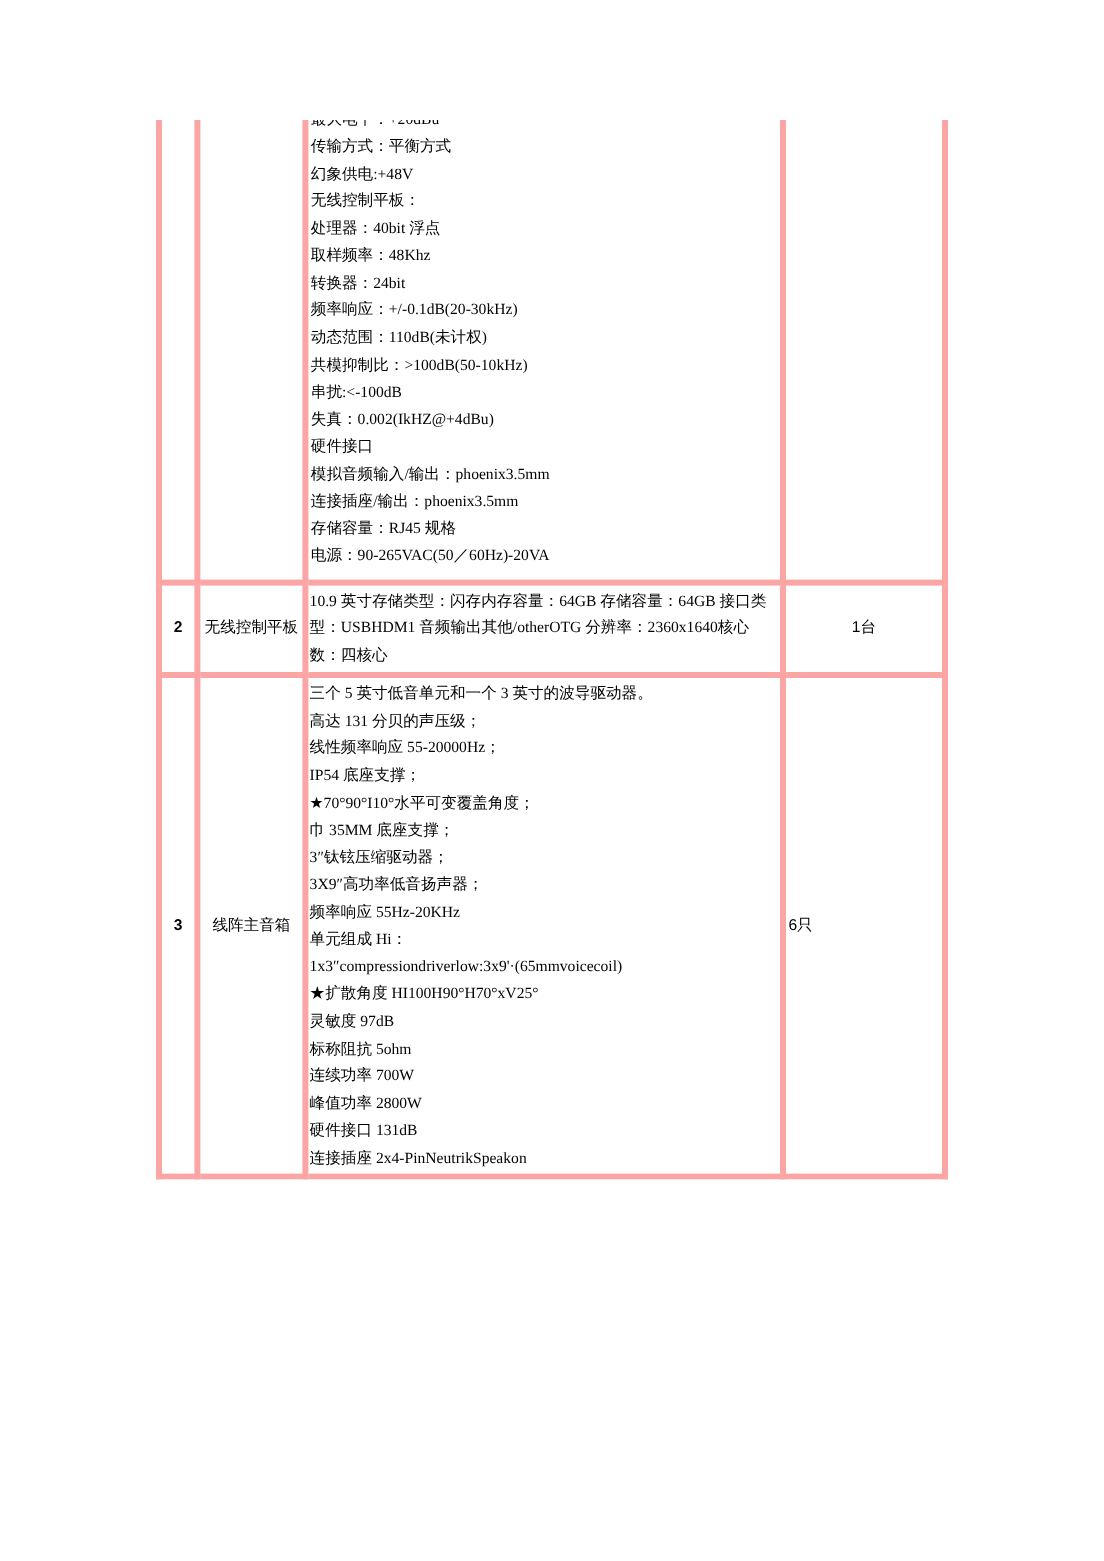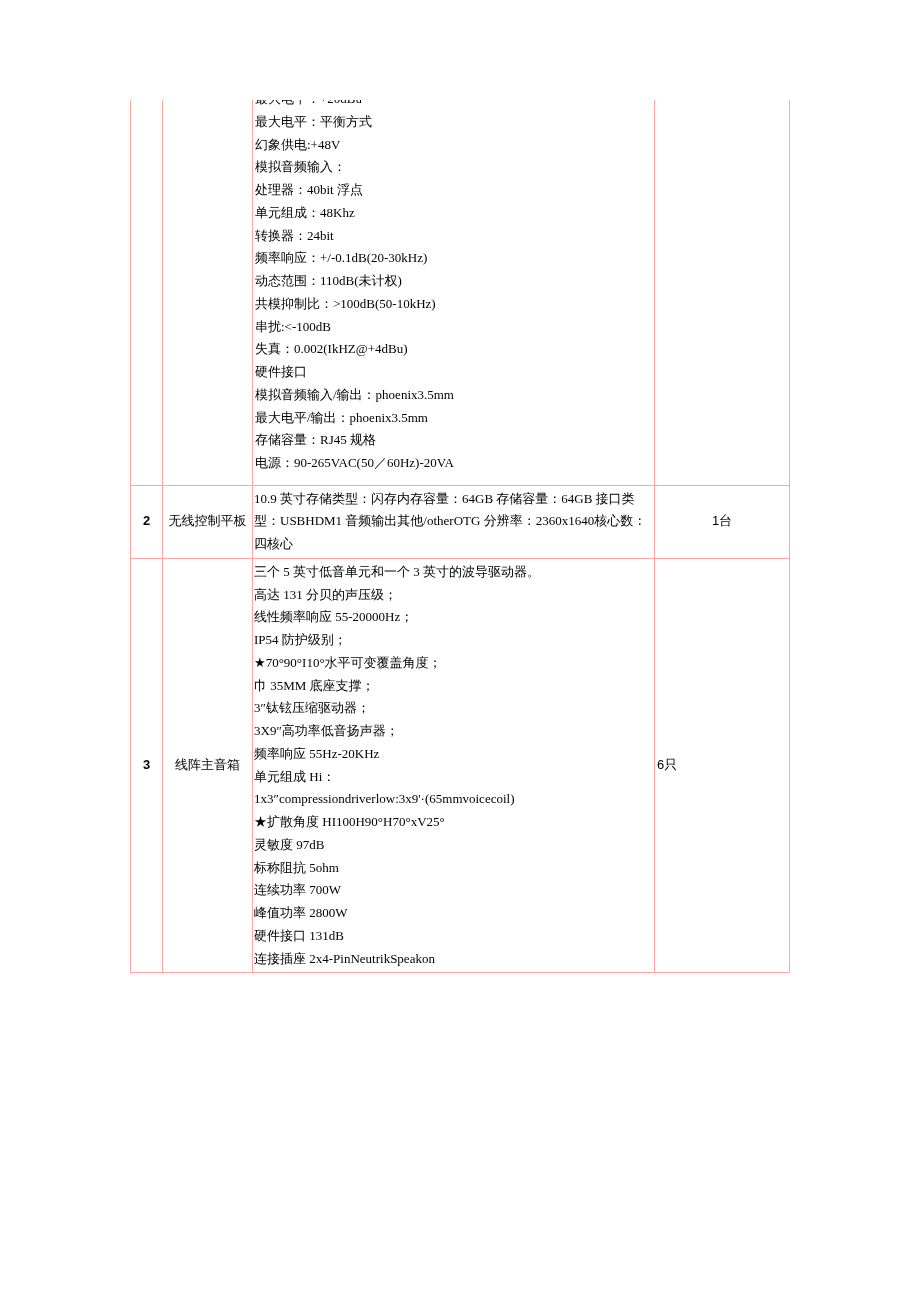--- a/index.html
+++ b/index.html
@@ -8,21 +8,21 @@
       font-family: SimSun, "宋体", serif;
       width: 920px;
       padding: 100px 130px 0 130px;
     }
     table {
       border-collapse: collapse;
       width: 100%;
       table-layout: fixed;
     }
     td {
-      border: 1px solid #fca5a5;
+      border: 5px solid #fca5a5;
       vertical-align: middle;
       padding: 4px 2px;
       font-size: 13px;
       line-height: 1.75;
       color: #000;
     }
     col.c1 { width: 32px; }
     col.c2 { width: 90px; }
     col.c3 { width: auto; }
     col.c4 { width: 135px; }
@@ -46,34 +46,34 @@
       <col class="c3">
       <col class="c4">
   </colgroup>
   <tbody>
     <tr class="clip-row">
       <td class="center num"></td>
       <td class="center"></td>
       <td class="spec-cell clip-cell">
         <div class="clip-inner" id="spec0">
             <span class="line">最大电平：+20dBu</span>
-            <span class="line">最大电平：平衡方式</span>
+            <span class="line">传输方式：平衡方式</span>
             <span class="line">幻象供电:+48V</span>
-            <span class="line">模拟音频输入：</span>
+            <span class="line">无线控制平板：</span>
             <span class="line">处理器：40bit 浮点</span>
-            <span class="line">单元组成：48Khz</span>
+            <span class="line">取样频率：48Khz</span>
             <span class="line">转换器：24bit</span>
             <span class="line">频率响应：+/-0.1dB(20-30kHz)</span>
             <span class="line">动态范围：110dB(未计权)</span>
             <span class="line">共模抑制比：&gt;100dB(50-10kHz)</span>
             <span class="line">串扰:&lt;-100dB</span>
             <span class="line">失真：0.002(IkHZ@+4dBu)</span>
             <span class="line">硬件接口</span>
             <span class="line">模拟音频输入/输出：phoenix3.5mm</span>
-            <span class="line">最大电平/输出：phoenix3.5mm</span>
+            <span class="line">连接插座/输出：phoenix3.5mm</span>
             <span class="line">存储容量：RJ45 规格</span>
             <span class="line">电源：90-265VAC(50／60Hz)-20VA</span>
           </div>
       </td>
       <td class="center"></td>
     </tr>
     <tr>
       <td class="center num">2</td>
       <td class="center">无线控制平板</td>
       <td class="spec-cell" id="spec1">
@@ -83,21 +83,21 @@
         <span class="qty-lead">1</span><span>台</span>
       </td>
     </tr>
     <tr>
       <td class="center num">3</td>
       <td class="center">线阵主音箱</td>
       <td class="spec-cell" id="spec2">
           <span class="line">三个 5 英寸低音单元和一个 3 英寸的波导驱动器。</span>
           <span class="line">高达 131 分贝的声压级；</span>
           <span class="line">线性频率响应 55-20000Hz；</span>
-          <span class="line">IP54 防护级别；</span>
+          <span class="line">IP54 底座支撑；</span>
           <span class="line">★70°90°I10°水平可变覆盖角度；</span>
           <span class="line">巾 35MM 底座支撑；</span>
           <span class="line">3″钛铉压缩驱动器；</span>
           <span class="line">3X9″高功率低音扬声器；</span>
           <span class="line">频率响应 55Hz-20KHz</span>
           <span class="line">单元组成 Hi：</span>
           <span class="line">1x3″compressiondriverlow:3x9'·(65mmvoicecoil)</span>
           <span class="line">★扩散角度 HI100H90°H70°xV25°</span>
           <span class="line">灵敏度 97dB</span>
           <span class="line">标称阻抗 5ohm</span>

